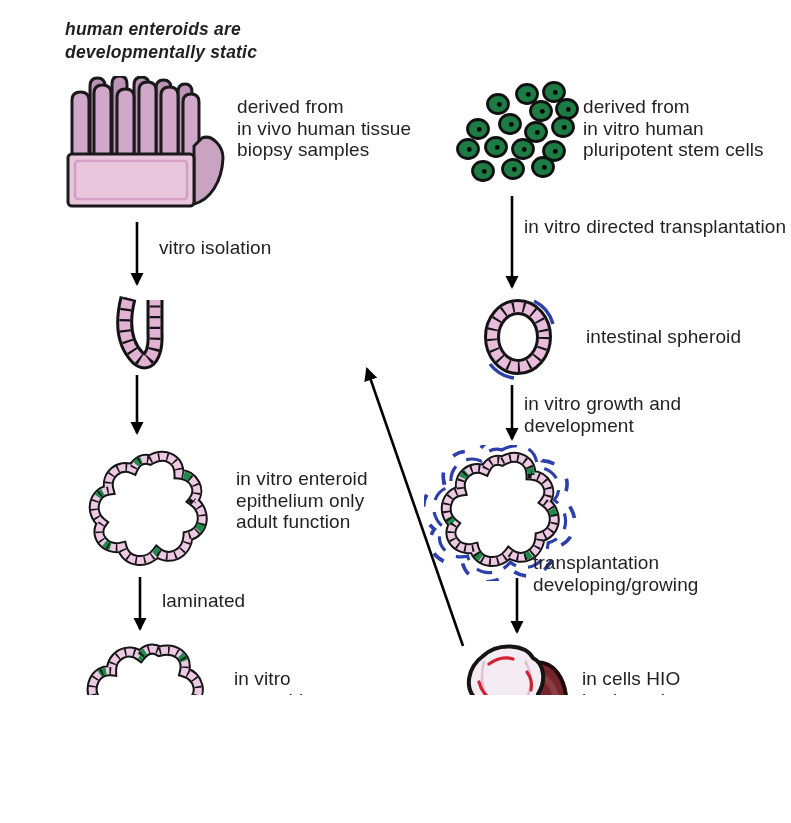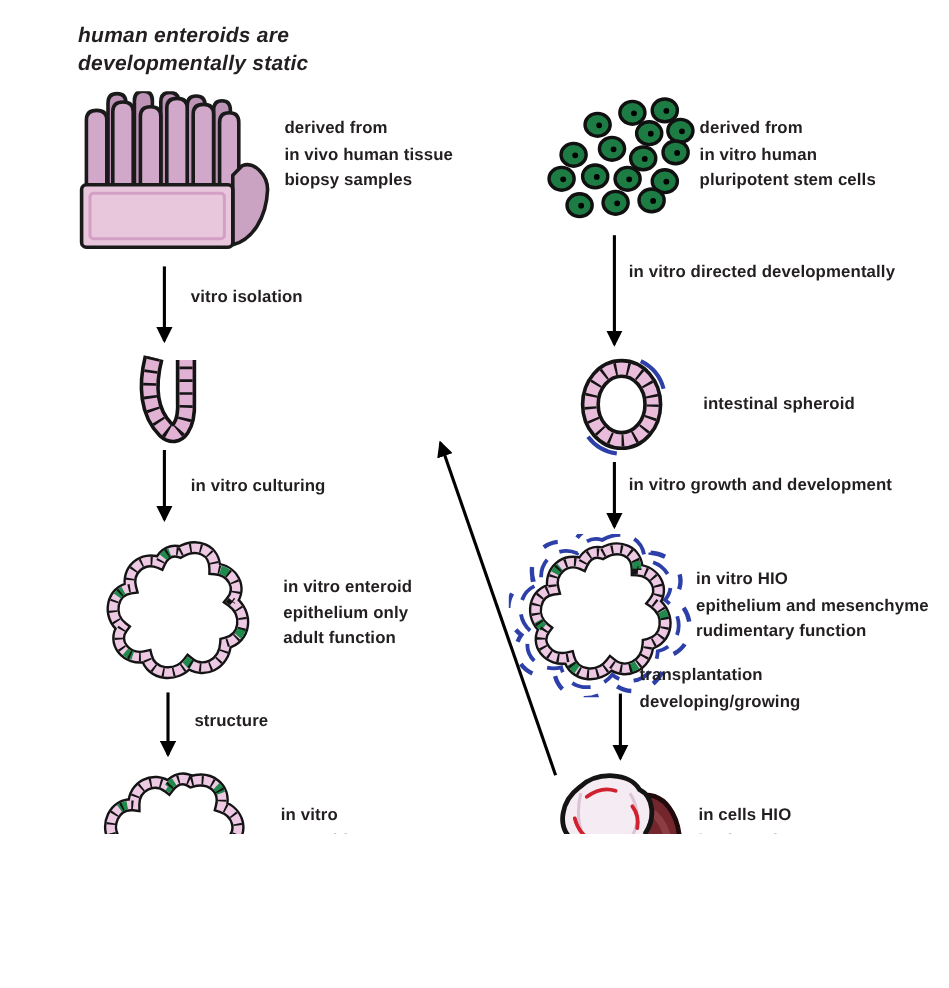--- a/index.html
+++ b/index.html
@@ -6,21 +6,21 @@
   .figure{
     position:relative;width:791px;height:695px;background:#ffffff;
     font-family:"Liberation Sans",sans-serif;color:#231f20;overflow:hidden;
   }
   .abs{position:absolute;}
   .title{
     position:absolute;font-weight:bold;font-style:italic;
     font-size:17.5px;line-height:23px;white-space:pre-line;letter-spacing:.2px;
   }
   .lbl{
-    position:absolute;font-weight:bold;font-size:14px;line-height:21.5px;
+    position:absolute;font-weight:normal;font-size:19px;line-height:21.5px;
     white-space:pre-line;letter-spacing:.1px;
   }
   svg{display:block;}
 </style>
 </head>
 <body>
 
 <div class="figure">
 
   <svg class="abs" style="left:0;top:0" width="791" height="823" viewBox="0 0 791 823">
@@ -76,35 +76,34 @@
   <div class="lbl" style="left:159px;top:237px">vitro isolation</div>
 
   <svg class="abs" style="left:112px;top:292px" width="64" height="86" viewBox="0 0 64 86">
     <g fill="none">
       <path d="M16,6 C10,30 12,52 26,66 C36,75 44,62 43,42 L43,8" stroke="#141414" stroke-width="17"></path>
       <path d="M16,6 C10,30 12,52 26,66 C36,75 44,62 43,42 L43,8" stroke="#e2b2d4" stroke-width="11"></path>
       <path d="M16,6 C10,30 12,52 26,66 C36,75 44,62 43,42 L43,8" stroke="#141414" stroke-width="11" stroke-dasharray="2.2 8.5"></path>
     </g>
   </svg>
 
-  <div class="lbl" style="left:159px;top:394px">in vitro culturing</div>
 
   <svg class="abs" style="left:86px;top:448px" width="132" height="124" viewBox="0 0 132 124">
     <g fill="none">
       <path d="M64,12 C78,4 93,10 93,26 C108,27 116,42 107,53 C121,63 119,84 102,88 C101,106 83,114 71,104 C61,117 40,115 36,99 C19,103 7,87 16,75 C3,65 7,44 23,42 C19,27 33,15 47,21 C51,12 58,10 64,12 Z" stroke="#141414" stroke-width="11"></path>
       <path d="M64,12 C78,4 93,10 93,26 C108,27 116,42 107,53 C121,63 119,84 102,88 C101,106 83,114 71,104 C61,117 40,115 36,99 C19,103 7,87 16,75 C3,65 7,44 23,42 C19,27 33,15 47,21 C51,12 58,10 64,12 Z" stroke="#eec9e4" stroke-width="7"></path>
       <path d="M64,12 C78,4 93,10 93,26 C108,27 116,42 107,53 C121,63 119,84 102,88 C101,106 83,114 71,104 C61,117 40,115 36,99 C19,103 7,87 16,75 C3,65 7,44 23,42 C19,27 33,15 47,21 C51,12 58,10 64,12 Z" stroke="#1f8a4c" stroke-width="7" stroke-dasharray="7 52" stroke-dashoffset="14"></path>
       <path d="M64,12 C78,4 93,10 93,26 C108,27 116,42 107,53 C121,63 119,84 102,88 C101,106 83,114 71,104 C61,117 40,115 36,99 C19,103 7,87 16,75 C3,65 7,44 23,42 C19,27 33,15 47,21 C51,12 58,10 64,12 Z" stroke="#141414" stroke-width="7" stroke-dasharray="1.6 7"></path>
     </g>
   </svg>
-  <div class="lbl" style="left:236px;top:478px">in vitro enteroid
+  <div class="lbl" style="left:236px;top:468px">in vitro enteroid
 epithelium only
 adult function</div>
 
-  <div class="lbl" style="left:162px;top:590px">structure</div>
+  <div class="lbl" style="left:162px;top:590px">laminated</div>
 
   <svg class="abs" style="left:82px;top:638px" width="134" height="126" viewBox="0 0 132 124">
     <g fill="none" transform="translate(66 62) rotate(14) translate(-66 -62)">
       <path d="M64,12 C78,4 93,10 93,26 C108,27 116,42 107,53 C121,63 119,84 102,88 C101,106 83,114 71,104 C61,117 40,115 36,99 C19,103 7,87 16,75 C3,65 7,44 23,42 C19,27 33,15 47,21 C51,12 58,10 64,12 Z" stroke="#141414" stroke-width="11"></path>
       <path d="M64,12 C78,4 93,10 93,26 C108,27 116,42 107,53 C121,63 119,84 102,88 C101,106 83,114 71,104 C61,117 40,115 36,99 C19,103 7,87 16,75 C3,65 7,44 23,42 C19,27 33,15 47,21 C51,12 58,10 64,12 Z" stroke="#eec9e4" stroke-width="7"></path>
       <path d="M64,12 C78,4 93,10 93,26 C108,27 116,42 107,53 C121,63 119,84 102,88 C101,106 83,114 71,104 C61,117 40,115 36,99 C19,103 7,87 16,75 C3,65 7,44 23,42 C19,27 33,15 47,21 C51,12 58,10 64,12 Z" stroke="#1f8a4c" stroke-width="7" stroke-dasharray="7 45" stroke-dashoffset="30"></path>
       <path d="M64,12 C78,4 93,10 93,26 C108,27 116,42 107,53 C121,63 119,84 102,88 C101,106 83,114 71,104 C61,117 40,115 36,99 C19,103 7,87 16,75 C3,65 7,44 23,42 C19,27 33,15 47,21 C51,12 58,10 64,12 Z" stroke="#141414" stroke-width="7" stroke-dasharray="1.6 7"></path>
     </g>
   </svg>
   <div class="lbl" style="left:234px;top:668px">in vitro
@@ -132,21 +131,21 @@
     <use href="#cell" transform="translate(70,69)"></use>
     <use href="#cell" transform="translate(101,71)"></use>
     <use href="#cell" transform="translate(30,91)"></use>
     <use href="#cell" transform="translate(60,89)"></use>
     <use href="#cell" transform="translate(90,87)"></use>
   </svg>
   <div class="lbl" style="left:583px;top:96px">derived from
 in vitro human
 pluripotent stem cells</div>
 
-  <div class="lbl" style="left:524px;top:216px">in vitro directed developmentally</div>
+  <div class="lbl" style="left:524px;top:216px">in vitro directed transplantation</div>
 
   <svg class="abs" style="left:476px;top:294px" width="88" height="90" viewBox="0 0 88 90">
     <g fill="none">
       <path d="M58,7 A36,36 0 0 1 77,30" stroke="#2d3fa8" stroke-width="3.4"></path>
       <path d="M14,70 A36,36 0 0 0 38,84" stroke="#2d3fa8" stroke-width="3.4"></path>
       <ellipse cx="42" cy="43" rx="26" ry="30" stroke="#141414" stroke-width="16"></ellipse>
       <ellipse cx="42" cy="43" rx="26" ry="30" stroke="#e9bcdc" stroke-width="10"></ellipse>
       <ellipse cx="42" cy="43" rx="26" ry="30" stroke="#141414" stroke-width="10" stroke-dasharray="2 8.5"></ellipse>
     </g>
   </svg>
@@ -159,23 +158,20 @@
       <g stroke="#2d3fa8" stroke-width="2.6">
         <path transform="translate(65 62) scale(1.22) translate(-65 -62)" stroke-dasharray="13 10" d="M64,12 C78,4 93,10 93,26 C108,27 116,42 107,53 C121,63 119,84 102,88 C101,106 83,114 71,104 C61,117 40,115 36,99 C19,103 7,87 16,75 C3,65 7,44 23,42 C19,27 33,15 47,21 C51,12 58,10 64,12 Z"></path>
         <path transform="translate(65 62) scale(1.4) translate(-65 -62)" stroke-dasharray="9 14" stroke-dashoffset="6" d="M64,12 C78,4 93,10 93,26 C108,27 116,42 107,53 C121,63 119,84 102,88 C101,106 83,114 71,104 C61,117 40,115 36,99 C19,103 7,87 16,75 C3,65 7,44 23,42 C19,27 33,15 47,21 C51,12 58,10 64,12 Z"></path>
       </g>
       <path d="M64,12 C78,4 93,10 93,26 C108,27 116,42 107,53 C121,63 119,84 102,88 C101,106 83,114 71,104 C61,117 40,115 36,99 C19,103 7,87 16,75 C3,65 7,44 23,42 C19,27 33,15 47,21 C51,12 58,10 64,12 Z" stroke="#141414" stroke-width="11"></path>
       <path d="M64,12 C78,4 93,10 93,26 C108,27 116,42 107,53 C121,63 119,84 102,88 C101,106 83,114 71,104 C61,117 40,115 36,99 C19,103 7,87 16,75 C3,65 7,44 23,42 C19,27 33,15 47,21 C51,12 58,10 64,12 Z" stroke="#eec9e4" stroke-width="7"></path>
       <path d="M64,12 C78,4 93,10 93,26 C108,27 116,42 107,53 C121,63 119,84 102,88 C101,106 83,114 71,104 C61,117 40,115 36,99 C19,103 7,87 16,75 C3,65 7,44 23,42 C19,27 33,15 47,21 C51,12 58,10 64,12 Z" stroke="#1f8a4c" stroke-width="7" stroke-dasharray="7 48" stroke-dashoffset="22"></path>
       <path d="M64,12 C78,4 93,10 93,26 C108,27 116,42 107,53 C121,63 119,84 102,88 C101,106 83,114 71,104 C61,117 40,115 36,99 C19,103 7,87 16,75 C3,65 7,44 23,42 C19,27 33,15 47,21 C51,12 58,10 64,12 Z" stroke="#141414" stroke-width="7" stroke-dasharray="1.8 6"></path>
     </g>
   </svg>
-  <div class="lbl" style="left:580px;top:472px">in vitro HIO
-epithelium and mesenchyme
-rudimentary function</div>
 
   <div class="lbl" style="left:533px;top:552px">transplantation
 developing/growing</div>
 
   <svg class="abs" style="left:453px;top:638px" width="135" height="150" viewBox="0 0 135 150">
     <g>
       <path d="M76,26 C100,18 116,42 113,74 C110,108 93,134 67,138 C45,141 31,120 33,90 C35,60 52,34 76,26 Z" fill="#73262b" stroke="#200a0c" stroke-width="4"></path>
       <path d="M74,36 C92,32 104,50 104,70" stroke="#94454b" stroke-width="6" fill="none" stroke-linecap="round" opacity="0.75"></path>
     </g>
     <g>

